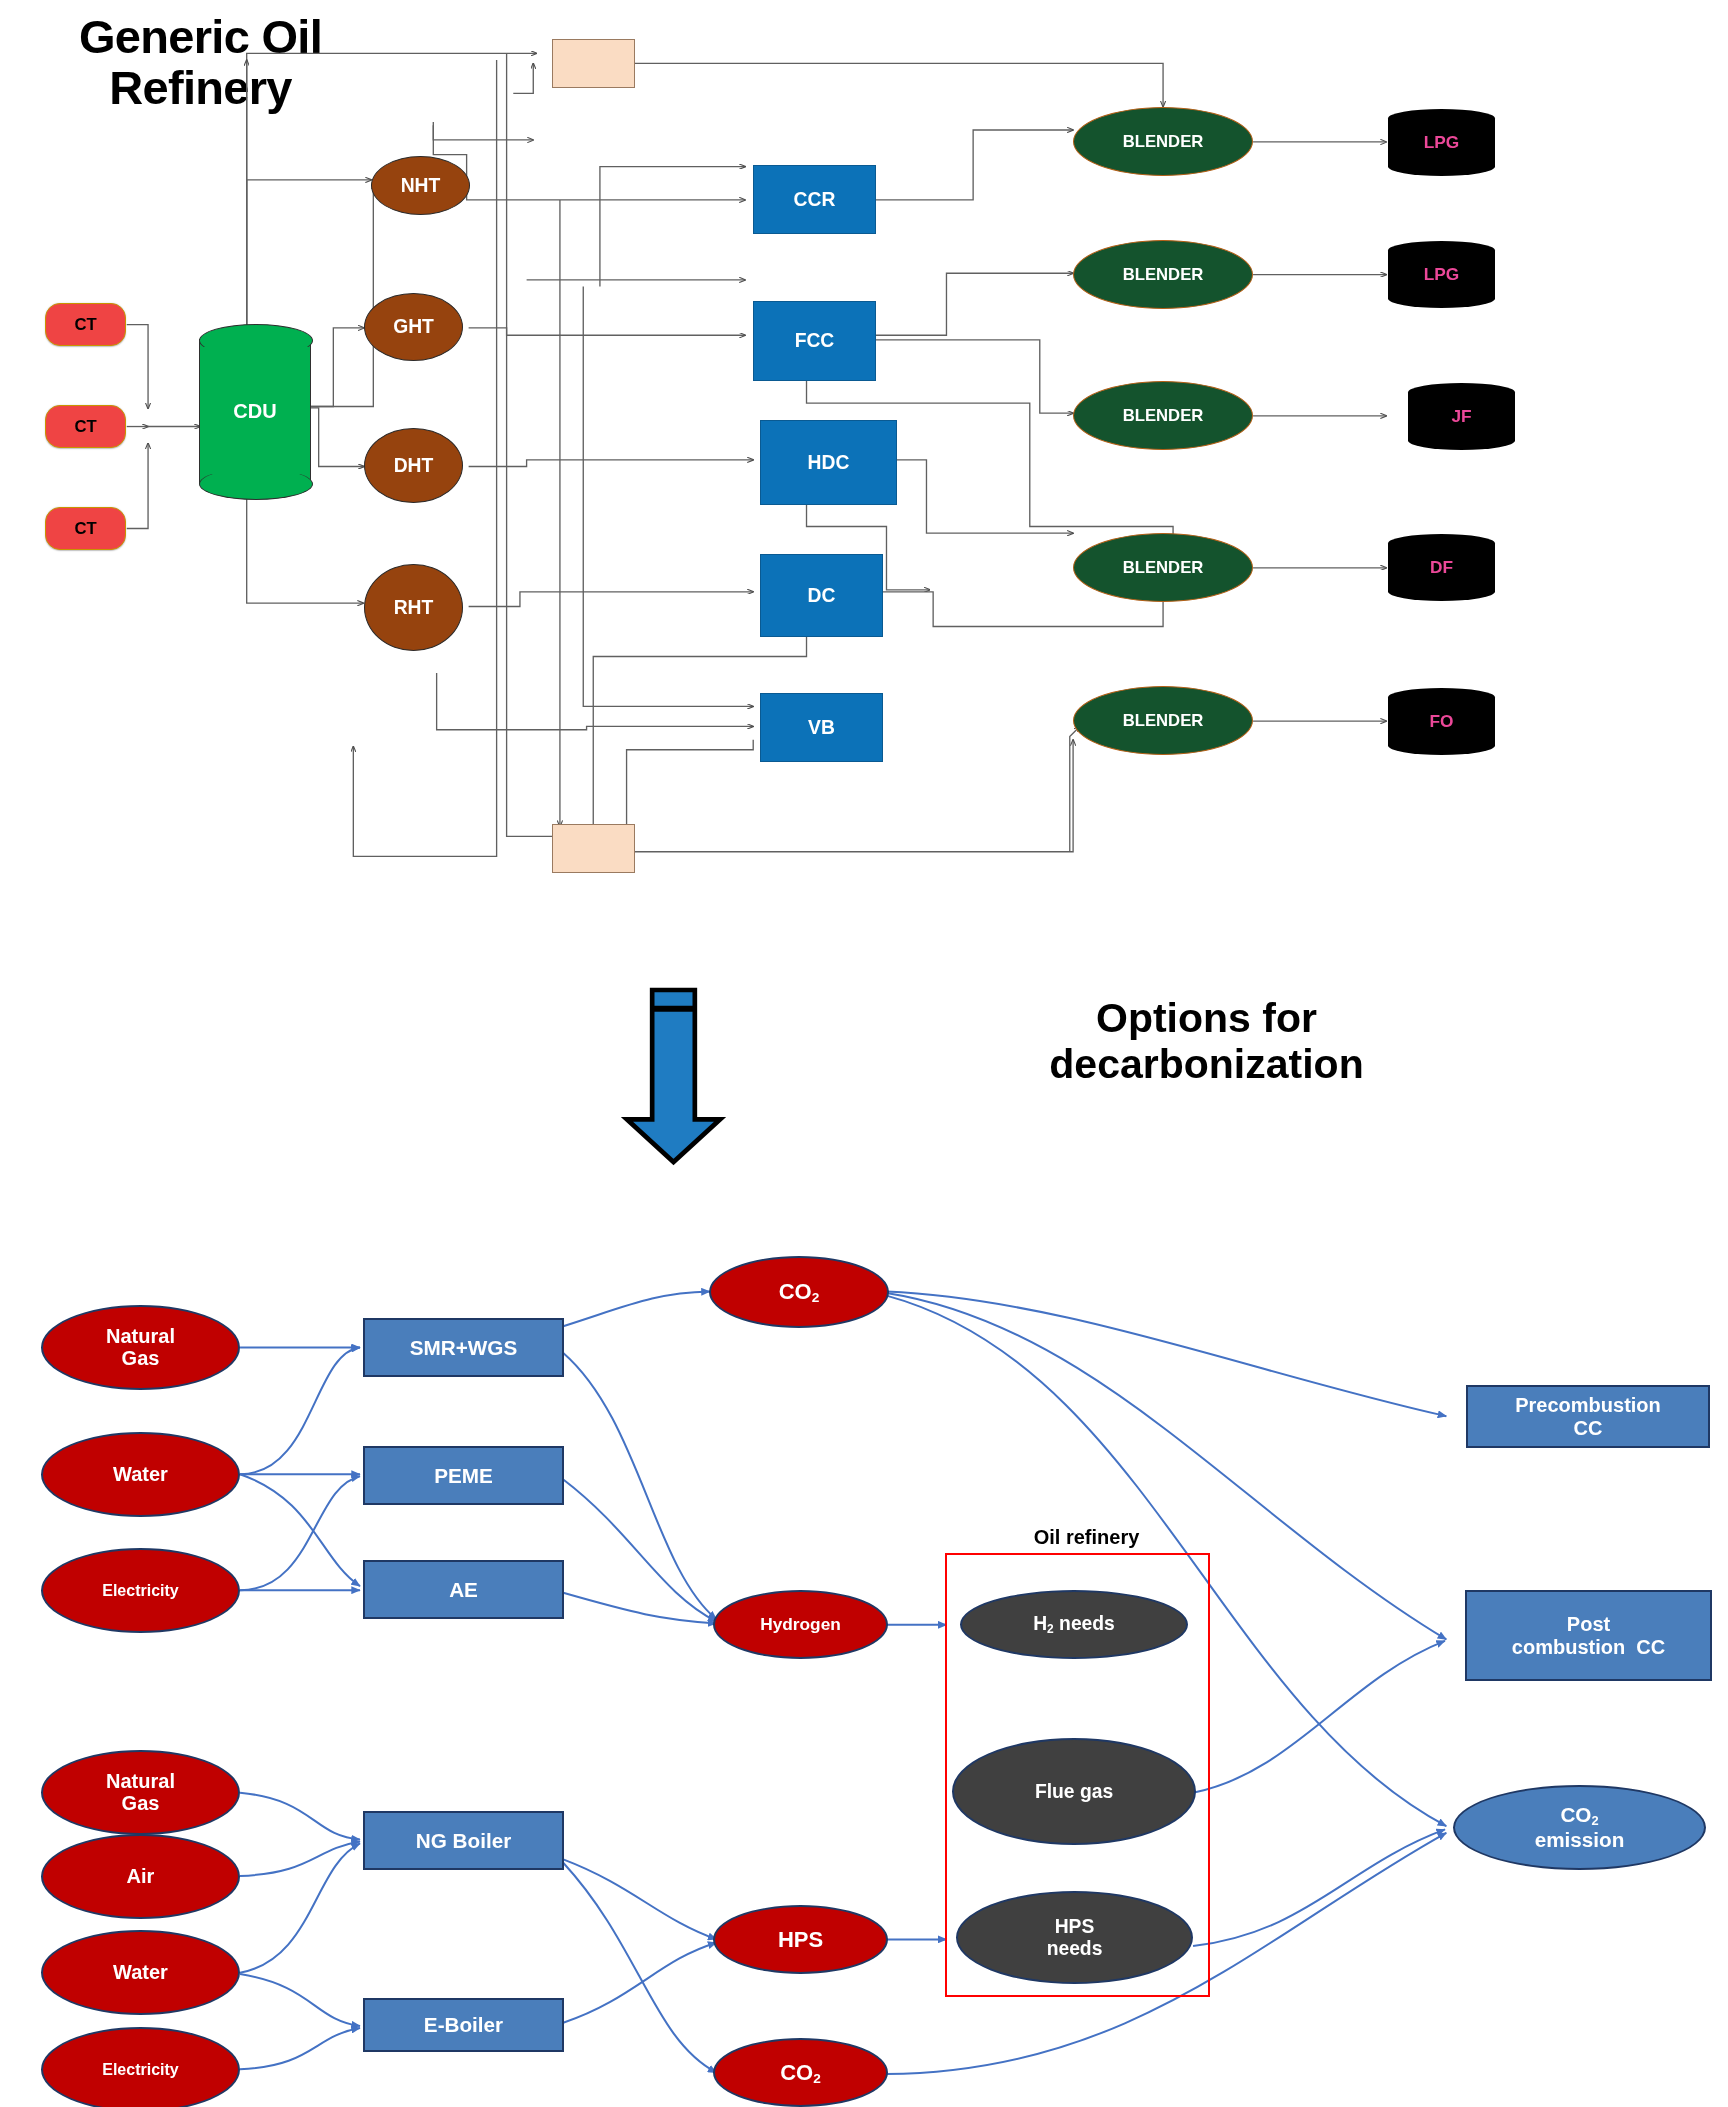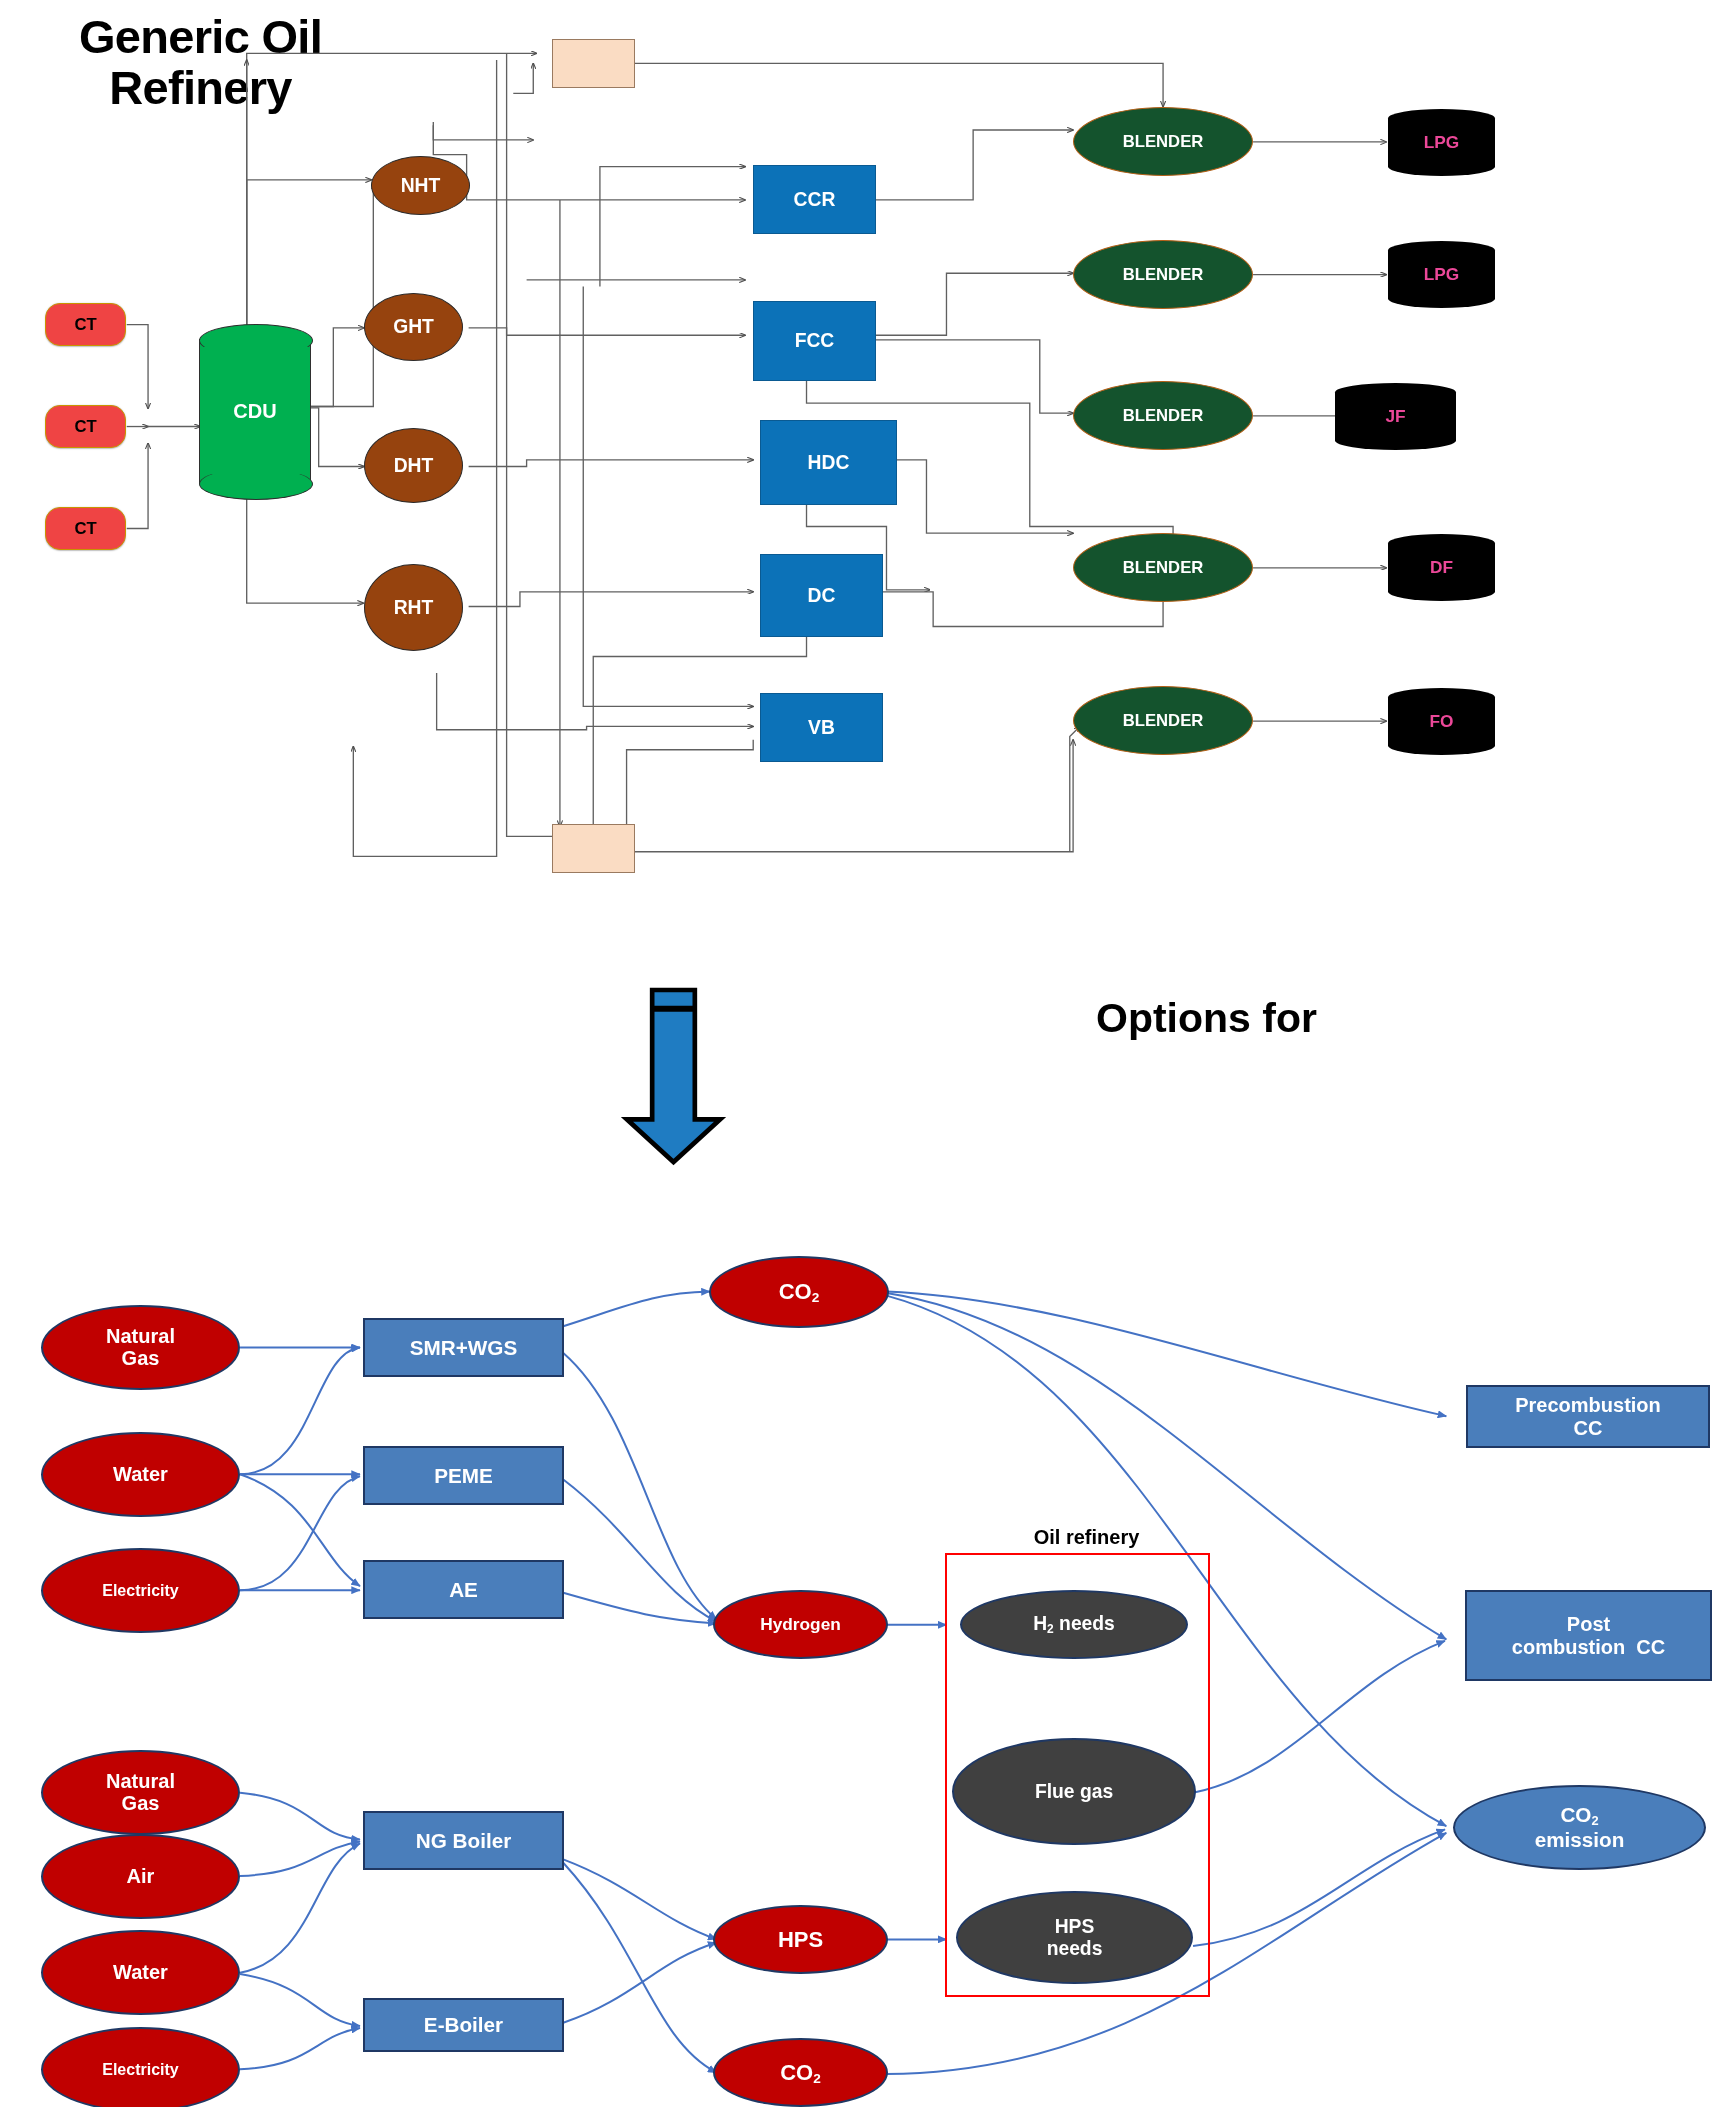--- a/index.html
+++ b/index.html
@@ -245,37 +245,38 @@
   <div class="node blender" style="left:1073px;top:686px;width:180px;height:69px;">
     <span>BLENDER</span>
   </div>
 
   <div class="node tank" style="left:1388px;top:109px;width:107px;height:67px;">
     <span>LPG</span>
   </div>
   <div class="node tank" style="left:1388px;top:241px;width:107px;height:67px;">
     <span>LPG</span>
   </div>
-  <div class="node tank" style="left:1335px;top:383px;width:121px;height:67px;">
+  <div class="node tank" style="left:1408px;top:383px;width:107px;height:67px;">
     <span>JF</span>
   </div>
   <div class="node tank" style="left:1388px;top:534px;width:107px;height:67px;">
     <span>DF</span>
   </div>
   <div class="node tank" style="left:1388px;top:688px;width:107px;height:67px;">
     <span>FO</span>
   </div>
 
   <svg style="position:absolute;left:620px;top:986px;width:107px;height:180px;" viewBox="0 0 160 270">
     <path d="M48,6 L112,6 L112,200 L150,200 L80,264 L10,200 L48,200 Z" fill="#1F7CC2" stroke="#000" stroke-width="7"></path>
     <line x1="48" y1="34" x2="112" y2="34" stroke="#000" stroke-width="9"></line>
   </svg>
 
   <div class="title-deco">
     <div>Options for</div>
+    <div>decarbonization</div>
   </div>
 
   <svg class="wires" viewBox="0 0 2594 3163">
     <g stroke="#4472C4" stroke-width="3" fill="none" marker-end="url(#barr)">
 
       <path d="M360,2022 L540,2022"></path>
 
       <path d="M360,2212 C470,2212 470,2030 540,2022"></path>
       <path d="M360,2212 L540,2212"></path>
       <path d="M360,2212 C470,2250 480,2340 540,2380"></path>

